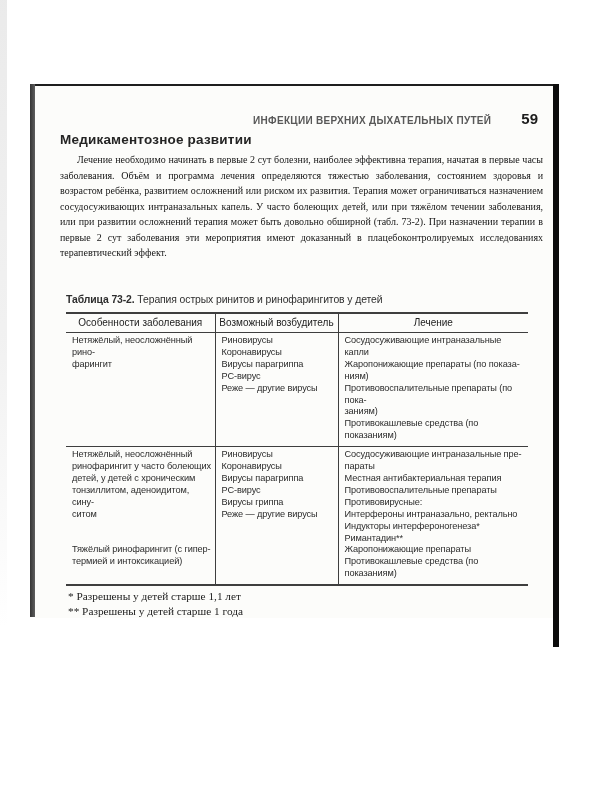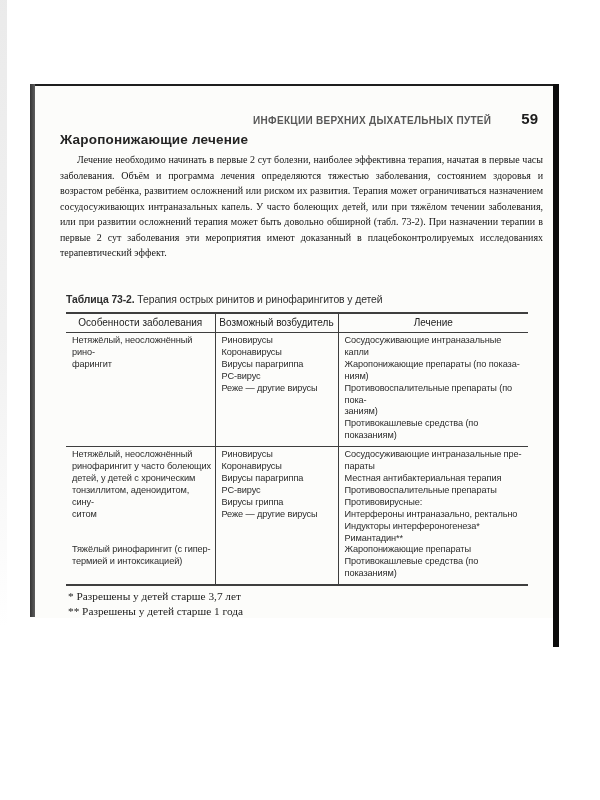--- a/index.html
+++ b/index.html
@@ -83,21 +83,21 @@
 <div class="scan-bg"></div>
 <div class="top-line"></div>
 <div class="left-bar"></div>
 <div class="right-bar"></div>
 
 <div class="running-header">
   <span class="running-title">ИНФЕКЦИИ ВЕРХНИХ ДЫХАТЕЛЬНЫХ ПУТЕЙ</span>
   <span class="page-number">59</span>
 </div>
 
-<div class="section-title">Жаропонижающие лечение</div>
+<div class="section-title">Медикаментозное развитии</div>
 
 <div class="body-paragraph">Лечение необходимо начинать в первые 2 сут болезни, наиболее эффективна терапия, начатая в первые часы заболевания. Объём и программа лечения определяются тяжестью заболевания, состоянием здоровья и возрастом ребёнка, развитием осложнений или риском их развития. Терапия может ограничиваться назначением сосудосуживающих интраназальных капель. У часто болеющих детей, или при тяжёлом течении заболевания, или при развитии осложнений терапия может быть довольно обширной (табл. 73-2). При назначении терапии в первые 2 сут заболевания эти мероприятия имеют доказанный в плацебоконтролируемых исследованиях терапевтический эффект.</div>
 
 <div class="table-block">
   <div class="table-caption">
     <span class="cap-label">Таблица 73-2.</span><span> Терапия острых ринитов и ринофарингитов у детей</span>
   </div>
 
   <table class="rx">
     <colgroup>
@@ -150,16 +150,16 @@
 Интерфероны интраназально, ректально
 Индукторы интерфероногенеза*
 Римантадин**
 Жаропонижающие препараты
 Противокашлевые средства (по показаниям)</td>
     </tr>
   </tbody>
     </table>
 
   <div class="footnotes">
-    <div>* Разрешены у детей старше 3,7 лет</div>
+    <div>* Разрешены у детей старше 1,1 лет</div>
     <div>** Разрешены у детей старше 1 года</div>
   </div>
 </div>
 
 </body></html>

